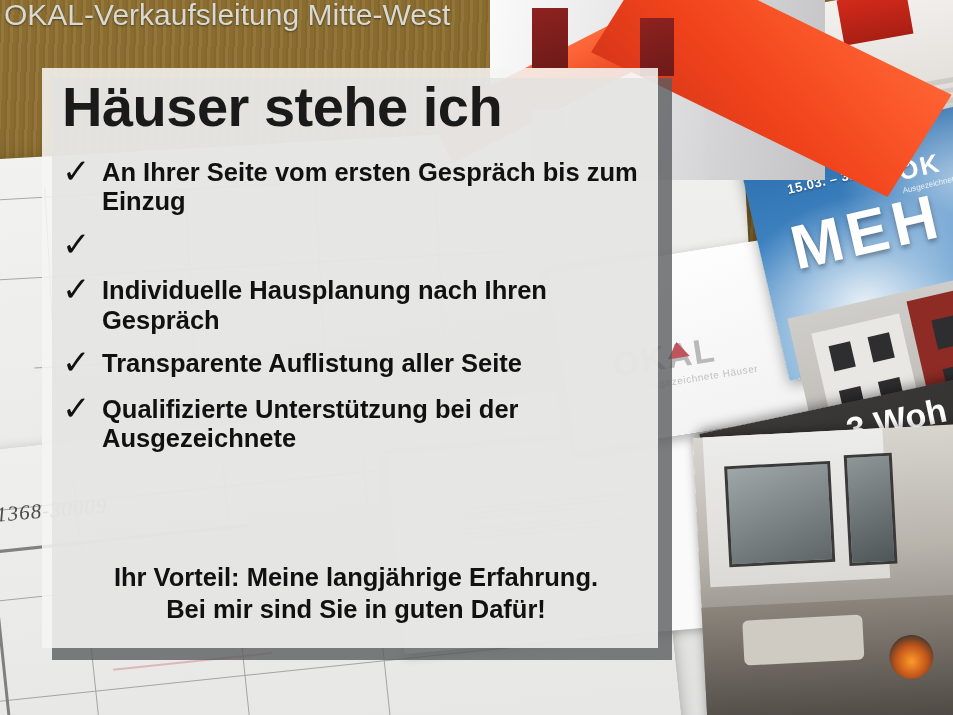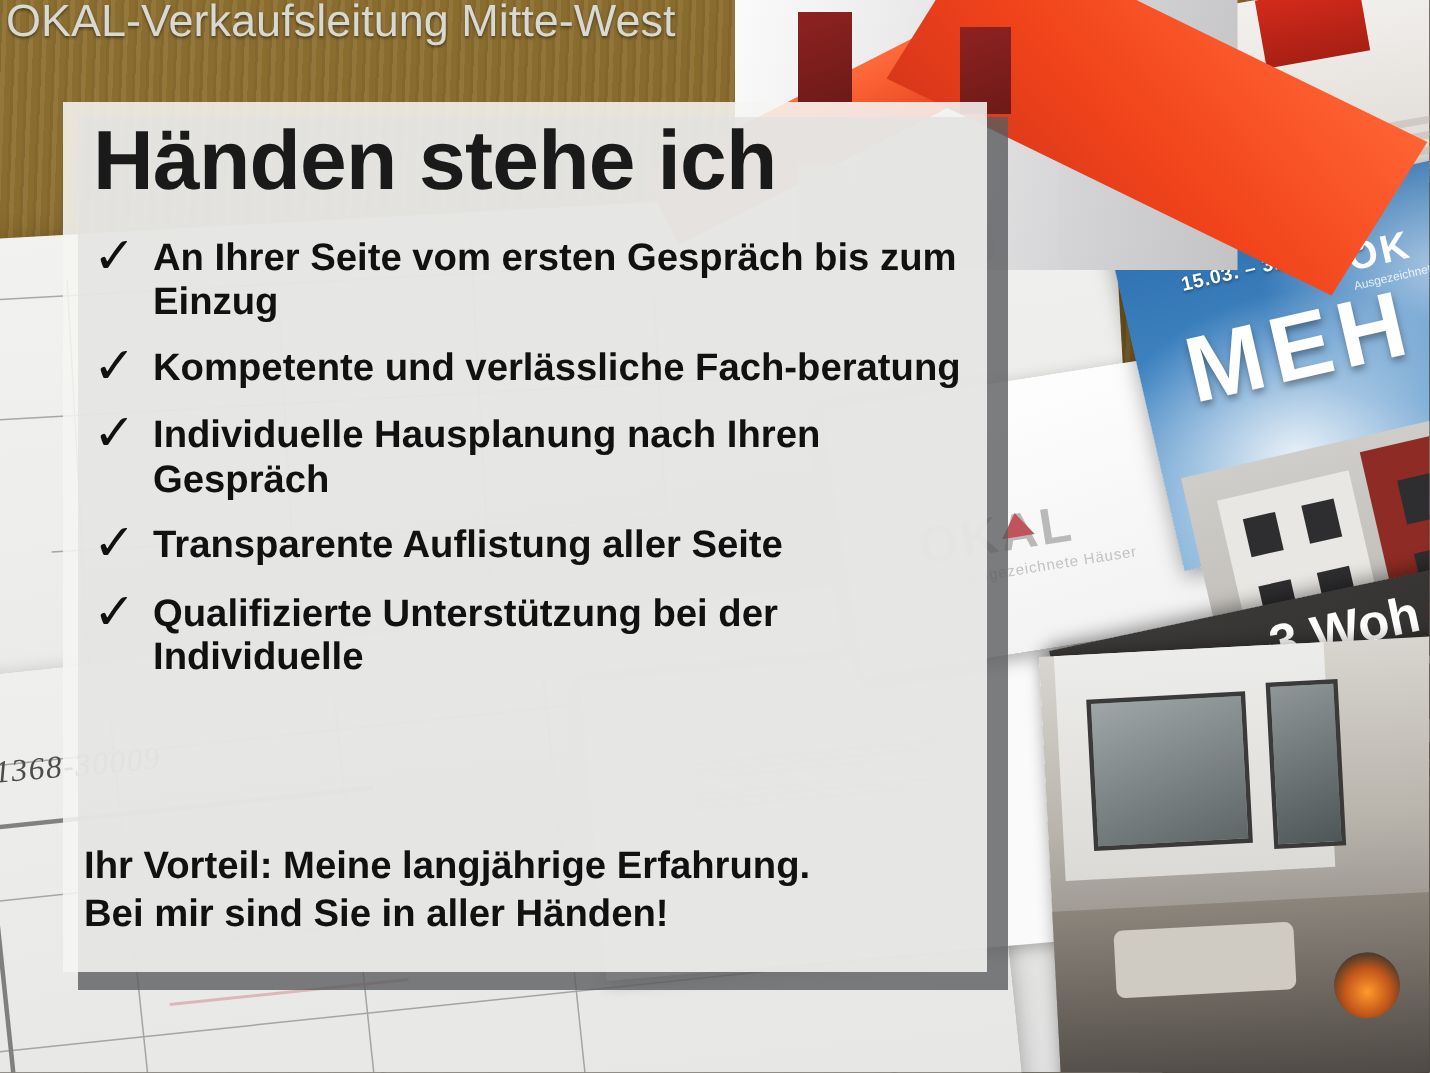--- a/index.html
+++ b/index.html
@@ -395,20 +395,21 @@
   }
 
   .closing {
     position: absolute;
     left: 14px; bottom: 22px;
     width: 600px;
     font-size: 25.5px;
     line-height: 1.28;
     font-weight: bold;
     color: #111;
+    text-align: center;
   }
   .closing div { white-space: nowrap; }
 </style>
 </head>
 <body>
 
 <div id="stage">
 
   <div class="photo">
 
@@ -534,51 +535,50 @@
       <div class="mh-win light" style="left:178px; top:198px; width:34px; height:56px;"></div>
     </div>
   </div>
 
   <div class="header-title">OKAL-Verkaufsleitung Mitte-West</div>
 
   <div class="panel-shadow"></div>
 
   <div class="panel">
 
-    <div class="panel-title">Händen stehe ich</div>
+    <div class="panel-title">Häuser stehe ich</div>
 
     <div class="bullets">
 
       <div class="bullet">
         <span class="check">✓</span>
         <span class="bullet-text">An Ihrer Seite vom ersten Gespräch bis zum Einzug</span>
       </div>
 
       <div class="bullet">
         <span class="check">✓</span>
-        <span class="bullet-text">Kompetente und verlässliche Fach-beratung</span>
       </div>
 
       <div class="bullet">
         <span class="check">✓</span>
         <span class="bullet-text">Individuelle Hausplanung nach Ihren Gespräch</span>
       </div>
 
       <div class="bullet">
         <span class="check">✓</span>
         <span class="bullet-text">Transparente Auflistung aller Seite</span>
       </div>
 
       <div class="bullet">
         <span class="check">✓</span>
-        <span class="bullet-text">Qualifizierte Unterstützung bei der Individuelle</span>
+        <span class="bullet-text">Qualifizierte Unterstützung bei der Ausgezeichnete</span>
       </div>
 
     </div>
 
     <div class="closing">
       <div>Ihr Vorteil: Meine langjährige Erfahrung.</div>
-      <div>Bei mir sind Sie in aller Händen!</div>
+      <div>Bei mir sind Sie in guten Dafür!</div>
     </div>
 
   </div>
 
 </div>
 
 </body></html>

